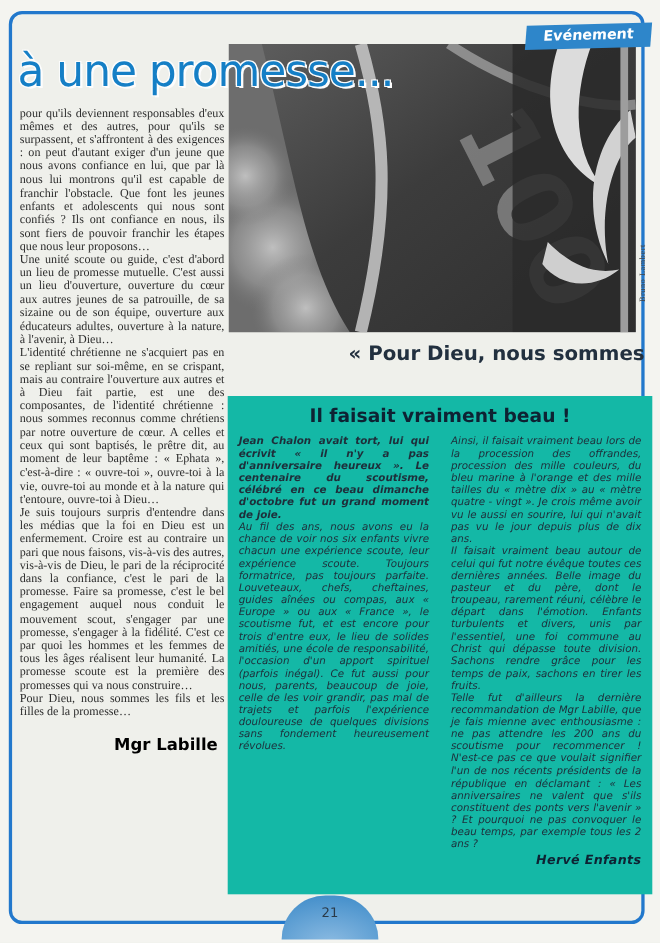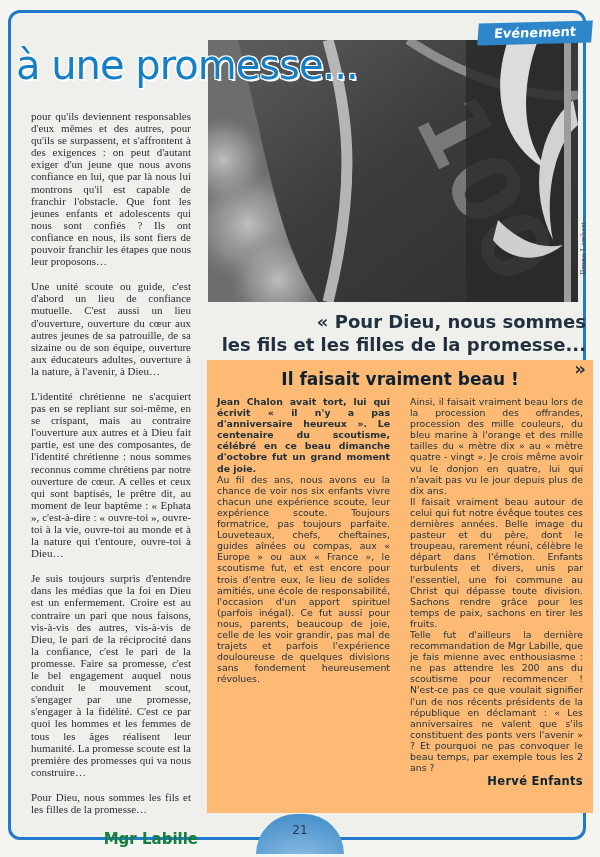--- a/index.html
+++ b/index.html
@@ -33,43 +33,43 @@
     position:absolute;left:579px;top:222px;z-index:2;
     writing-mode:vertical-rl;transform:rotate(180deg);
     font-family:"Liberation Serif",serif;font-size:7.5px;color:#444;
     letter-spacing:.5px;
   }
   .left-col{
     position:absolute;left:18px;top:97px;width:186px;
     font-family:"Liberation Serif",serif;font-size:11px;line-height:1.1;
     text-align:justify;color:#2d2d2d;
   }
-  .left-col p{margin:13px;}
+  .left-col p{margin:0;}
   .left-signature{
     text-align:right;font-family:"DejaVu Sans",sans-serif;
-    font-weight:bold;font-size:15px;color:#15803d;
+    font-weight:bold;font-size:15px;color:#000000;
     margin-top:16px;padding-right:6px;
   }
   .quote{
     position:absolute;left:208px;top:310px;width:378px;
     text-align:right;font-weight:bold;font-size:18px;line-height:1.3;
     color:#22303f;z-index:2;
   }
   .box{
     position:absolute;left:207px;top:360px;width:386px;height:453px;
-    background:#fdba74;box-sizing:border-box;padding:7px 10px 6px 10px;
+    background:#14b8a6;box-sizing:border-box;padding:7px 10px 6px 10px;
     overflow:hidden;z-index:1;
   }
   .box-title{
     text-align:center;font-weight:bold;font-size:17px;color:#0e2233;
     margin:2px 0 7px 0;
   }
   .cols{
     display:flex;gap:20px;
-    font-size:9.4px;line-height:1.18;text-align:justify;color:#1e2e3a;
+    font-size:9.4px;line-height:1.18;text-align:justify;color:#1e2e3a;font-style:italic;
   }
   .col{flex:1;min-width:0;}
   .col p{margin:0;}
   .lead{font-weight:bold;}
   .box-signature{
     text-align:right;font-weight:bold;font-size:11.5px;color:#0e2233;
     margin-top:2px;letter-spacing:.3px;
   }
   .page-num{
     position:absolute;left:256px;top:814px;width:88px;height:40px;z-index:4;
@@ -115,41 +115,40 @@
     <path d="M290,180 C310,200 330,210 355,205 C330,225 300,220 285,200 Z" fill="#cfcfcf"></path>
     <rect x="356" y="0" width="7" height="262" fill="#9d9d9d"></rect>
   </svg>
 </div>
 <span class="photo-credit">Bruno Lambert</span>
 
 <div class="main-title">à une promesse...</div>
 
 <div class="left-col">
   <p>pour qu'ils deviennent responsables d'eux mêmes et des autres, pour qu'ils se surpassent, et s'affrontent à des exigences : on peut d'autant exiger d'un jeune que nous avons confiance en lui, que par là nous lui montrons qu'il est capable de franchir l'obstacle. Que font les jeunes enfants et adolescents qui nous sont confiés ? Ils ont confiance en nous, ils sont fiers de pouvoir franchir les étapes que nous leur proposons…</p>
-  <p>Une unité scoute ou guide, c'est d'abord un lieu de confiance mutuelle. C'est aussi un lieu d'ouverture, ouverture du cœur aux autres jeunes de sa patrouille, de sa sizaine ou de son équipe, ouverture aux éducateurs adultes, ouverture à la nature, à l'avenir, à Dieu…</p>
+  <p>Une unité scoute ou guide, c'est d'abord un lieu de promesse mutuelle. C'est aussi un lieu d'ouverture, ouverture du cœur aux autres jeunes de sa patrouille, de sa sizaine ou de son équipe, ouverture aux éducateurs adultes, ouverture à la nature, à l'avenir, à Dieu…</p>
   <p>L'identité chrétienne ne s'acquiert pas en se repliant sur soi-même, en se crispant, mais au contraire l'ouverture aux autres et à Dieu fait partie, est une des composantes, de l'identité chrétienne : nous sommes reconnus comme chrétiens par notre ouverture de cœur. A celles et ceux qui sont baptisés, le prêtre dit, au moment de leur baptême : « Ephata », c'est-à-dire : « ouvre-toi », ouvre-toi à la vie, ouvre-toi au monde et à la nature qui t'entoure, ouvre-toi à Dieu…</p>
   <p>Je suis toujours surpris d'entendre dans les médias que la foi en Dieu est un enfermement. Croire est au contraire un pari que nous faisons, vis-à-vis des autres, vis-à-vis de Dieu, le pari de la réciprocité dans la confiance, c'est le pari de la promesse. Faire sa promesse, c'est le bel engagement auquel nous conduit le mouvement scout, s'engager par une promesse, s'engager à la fidélité. C'est ce par quoi les hommes et les femmes de tous les âges réalisent leur humanité. La promesse scoute est la première des promesses qui va nous construire…</p>
   <p>Pour Dieu, nous sommes les fils et les filles de la promesse…</p>
   <div class="left-signature">Mgr Labille</div>
 </div>
 
 <div class="quote">
   <div>« Pour Dieu, nous sommes</div>
-  <div>les fils et les filles de la promesse... »</div>
 </div>
 
 <div class="box">
   <div class="box-title">Il faisait vraiment beau !</div>
   <div class="cols">
     <div class="col">
       <p class="lead">Jean Chalon avait tort, lui qui écrivit « il n'y a pas d'anniversaire heureux ». Le centenaire du scoutisme, célébré en ce beau dimanche d'octobre fut un grand moment de joie.</p>
       <p>Au fil des ans, nous avons eu la chance de voir nos six enfants vivre chacun une expérience scoute, leur expérience scoute. Toujours formatrice, pas toujours parfaite. Louveteaux, chefs, cheftaines, guides aînées ou compas, aux « Europe » ou aux « France », le scoutisme fut, et est encore pour trois d'entre eux, le lieu de solides amitiés, une école de responsabilité, l'occasion d'un apport spirituel (parfois inégal). Ce fut aussi pour nous, parents, beaucoup de joie, celle de les voir grandir, pas mal de trajets et parfois l'expérience douloureuse de quelques divisions sans fondement heureusement révolues.</p>
     </div>
     <div class="col">
-      <p>Ainsi, il faisait vraiment beau lors de la procession des offrandes, procession des mille couleurs, du bleu marine à l'orange et des mille tailles du « mètre dix » au « mètre quatre - vingt ». Je crois même avoir vu le donjon en quatre, lui qui n'avait pas vu le jour depuis plus de dix ans.</p>
+      <p>Ainsi, il faisait vraiment beau lors de la procession des offrandes, procession des mille couleurs, du bleu marine à l'orange et des mille tailles du « mètre dix » au « mètre quatre - vingt ». Je crois même avoir vu le aussi en sourire, lui qui n'avait pas vu le jour depuis plus de dix ans.</p>
       <p>Il faisait vraiment beau autour de celui qui fut notre évêque toutes ces dernières années. Belle image du pasteur et du père, dont le troupeau, rarement réuni, célèbre le départ dans l'émotion. Enfants turbulents et divers, unis par l'essentiel, une foi commune au Christ qui dépasse toute division. Sachons rendre grâce pour les temps de paix, sachons en tirer les fruits.</p>
       <p>Telle fut d'ailleurs la dernière recommandation de Mgr Labille, que je fais mienne avec enthousiasme : ne pas attendre les 200 ans du scoutisme pour recommencer ! N'est-ce pas ce que voulait signifier l'un de nos récents présidents de la république en déclamant : « Les anniversaires ne valent que s'ils constituent des ponts vers l'avenir » ? Et pourquoi ne pas convoquer le beau temps, par exemple tous les 2 ans ?</p>
       <div class="box-signature">Hervé Enfants</div>
     </div>
   </div>
 </div>
 
 <div class="page-num">
   <span>21</span>
 </div>

